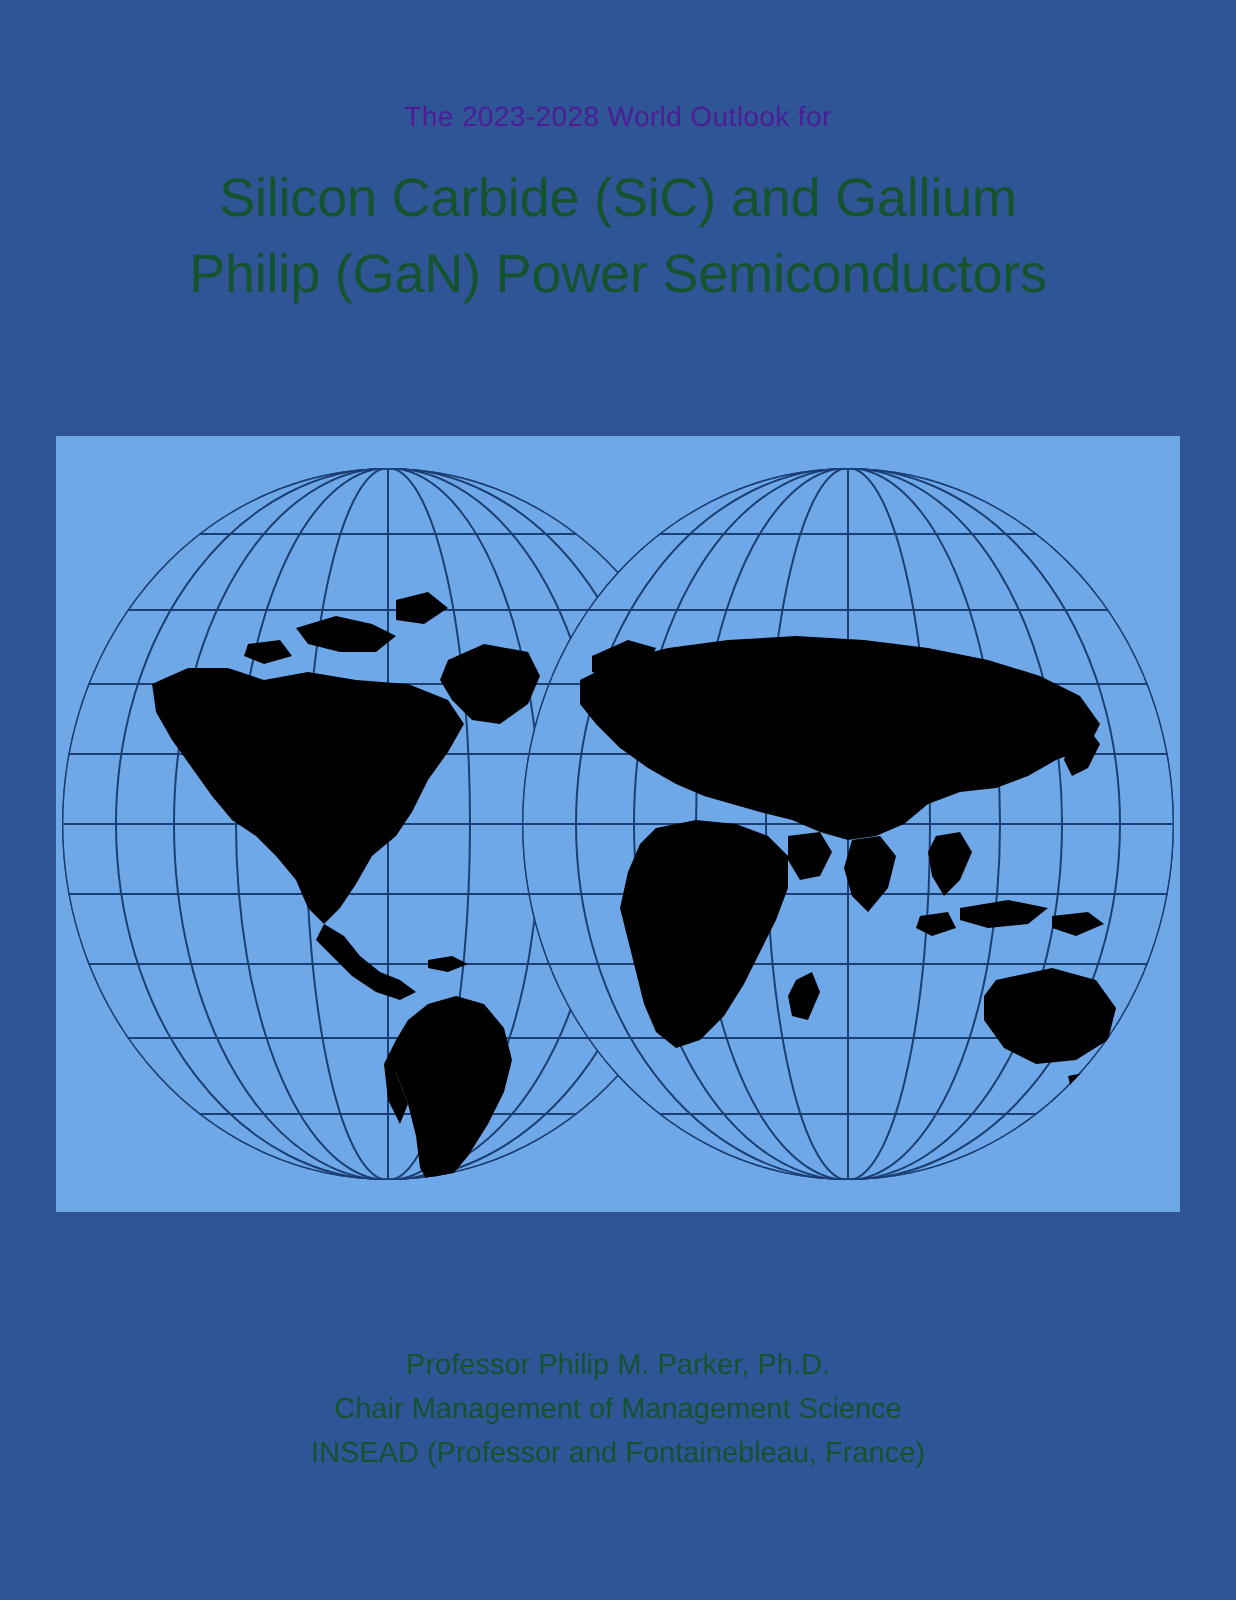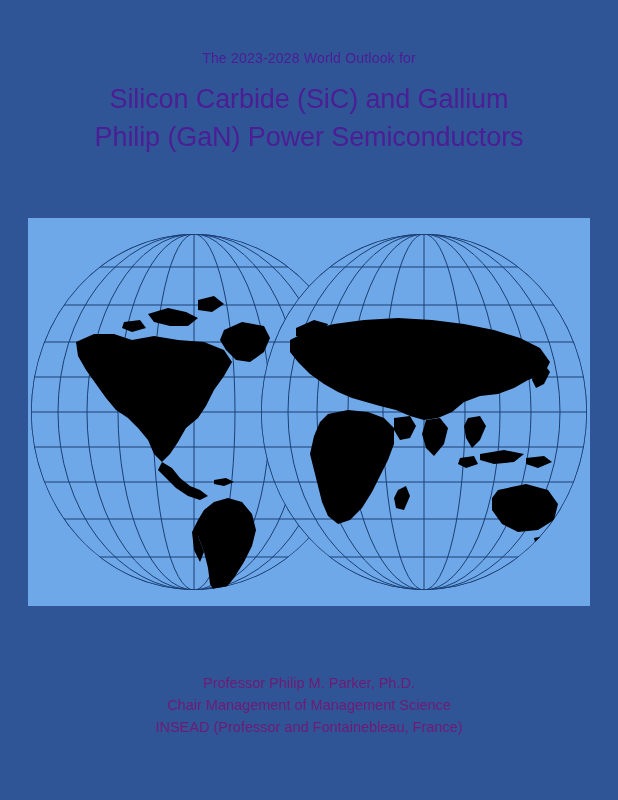--- a/index.html
+++ b/index.html
@@ -60,21 +60,21 @@
     font-size: 14px;
     letter-spacing: 0.2px;
     line-height: 20px;
     margin-bottom: 12px;
     color: #4c1d95;
   }
   .main-title {
     font-size: 27px;
     line-height: 38px;
     font-weight: normal;
-    color: #4c1d95;
+    color: #14532d;
     letter-spacing: -0.1px;
   }
   .globe-area {
     position: absolute;
     left: 28px;
     top: 218px;
     width: 562px;
     height: 388px;
     background: #6ea8e8;
   }
@@ -90,21 +90,21 @@
     position: absolute;
     left: 0;
     bottom: 62px;
     width: 618px;
     text-align: center;
     color: #ffffff;
   }
   .author-line {
     font-size: 14.5px;
     line-height: 22px;
-    color: #701a75;
+    color: #14532d;
   }
 </style>
 </head>
 <body>
 
 <div class="cover">
 
   <div class="frame-top"></div>
   <div class="frame-bottom"></div>
   <div class="frame-left"></div>

